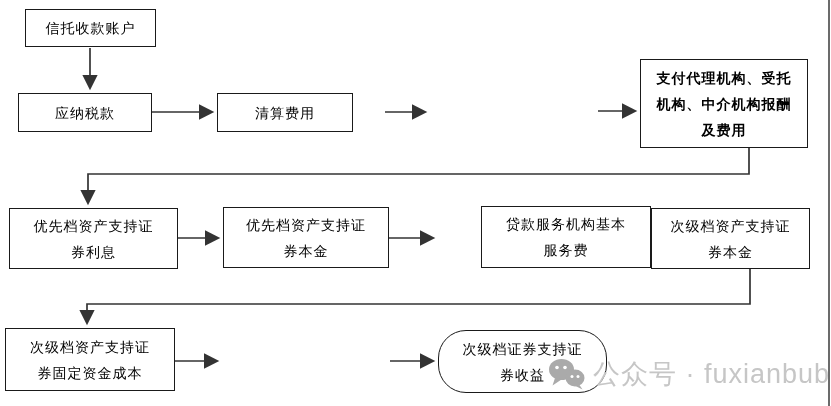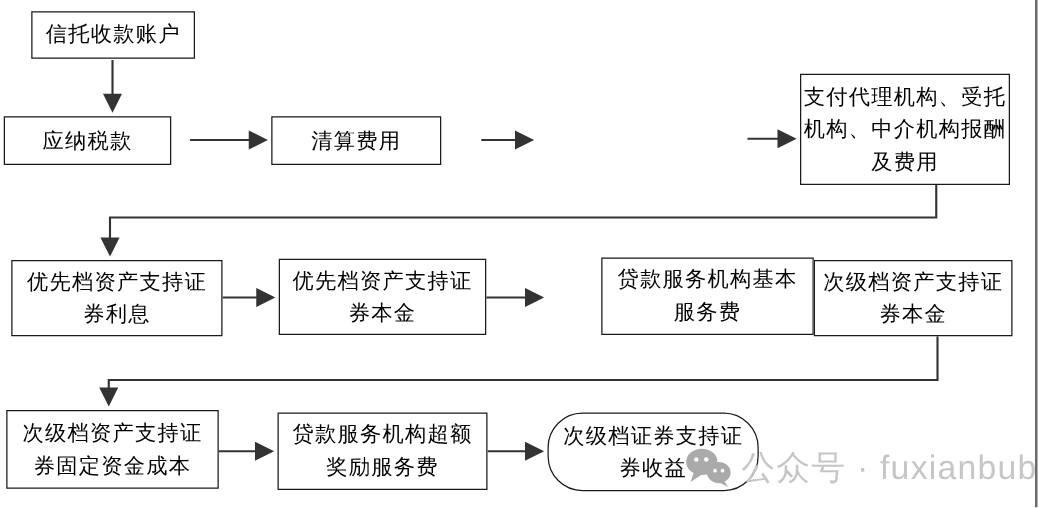--- a/index.html
+++ b/index.html
@@ -21,32 +21,32 @@
     pointer-events: none;
   }
   .node {
     position: absolute;
     border: 1.6px solid #1a1a1a;
     background: #ffffff;
     display: flex;
     align-items: center;
     justify-content: center;
     text-align: center;
-    font-size: 17px;
+    font-size: 14px;
     line-height: 26px;
     color: #000000;
     letter-spacing: 1px;
     white-space: pre-line;
   }
   
   .n-a { left: 25px;  top: 9px;   width: 131px; height: 38px; }
-  .n-b { left: 3px;  top: 93px;  width: 134px; height: 39px; }
+  .n-b { left: 18px;  top: 93px;  width: 134px; height: 39px; }
   .n-c { left: 217px; top: 93px;  width: 136px; height: 39px; }
   .n-d { left: 430px; top: 93px;  width: 168px; height: 38px; }
-  .n-e { left: 640px; top: 59px;  width: 168px; height: 89px; }
+  .n-e { left: 640px; top: 59px;  width: 168px; height: 89px; font-weight: bold; }
   .n-f { left: 9px;   top: 208px; width: 169px; height: 61px; }
   .n-g { left: 223px; top: 207px; width: 166px; height: 61px; }
   .n-h { left: 438px; top: 206px; width: 170px; height: 62px; margin-left: 43px; }
   .n-i { left: 651px; top: 208px; width: 159px; height: 61px; }
   .n-j { left: 5px;   top: 328px; width: 170px; height: 63px; }
   .n-k { left: 222px; top: 330px; width: 168px; height: 62px; }
   .n-l { left: 438px; top: 330px; width: 169px; height: 63px; border-radius: 28px; }
 
   .right-edge-line {
     position: absolute;
@@ -105,22 +105,20 @@
   <div class="node n-f">优先档资产支持证
 券利息</div>
   <div class="node n-g">优先档资产支持证
 券本金</div>
   <div class="node n-h">贷款服务机构基本
 服务费</div>
   <div class="node n-i">次级档资产支持证
 券本金</div>
   <div class="node n-j">次级档资产支持证
 券固定资金成本</div>
-  <div class="node n-k">贷款服务机构超额
-奖励服务费</div>
   <div class="node n-l">次级档证券支持证
 券收益</div>
 
   <div class="watermark">
     <svg class="watermark-icon" viewBox="0 0 37 32" xmlns="http://www.w3.org/2000/svg">
       <g fill="#aaaaaa">
         <ellipse cx="13.5" cy="11.5" rx="12.5" ry="10.5"></ellipse>
         <polygon points="7,20 4.5,27.5 13.5,21.5"></polygon>
         <ellipse cx="27" cy="20" rx="9.5" ry="8.5"></ellipse>
         <polygon points="31.5,27 34.5,31.5 26.5,27.5"></polygon>

